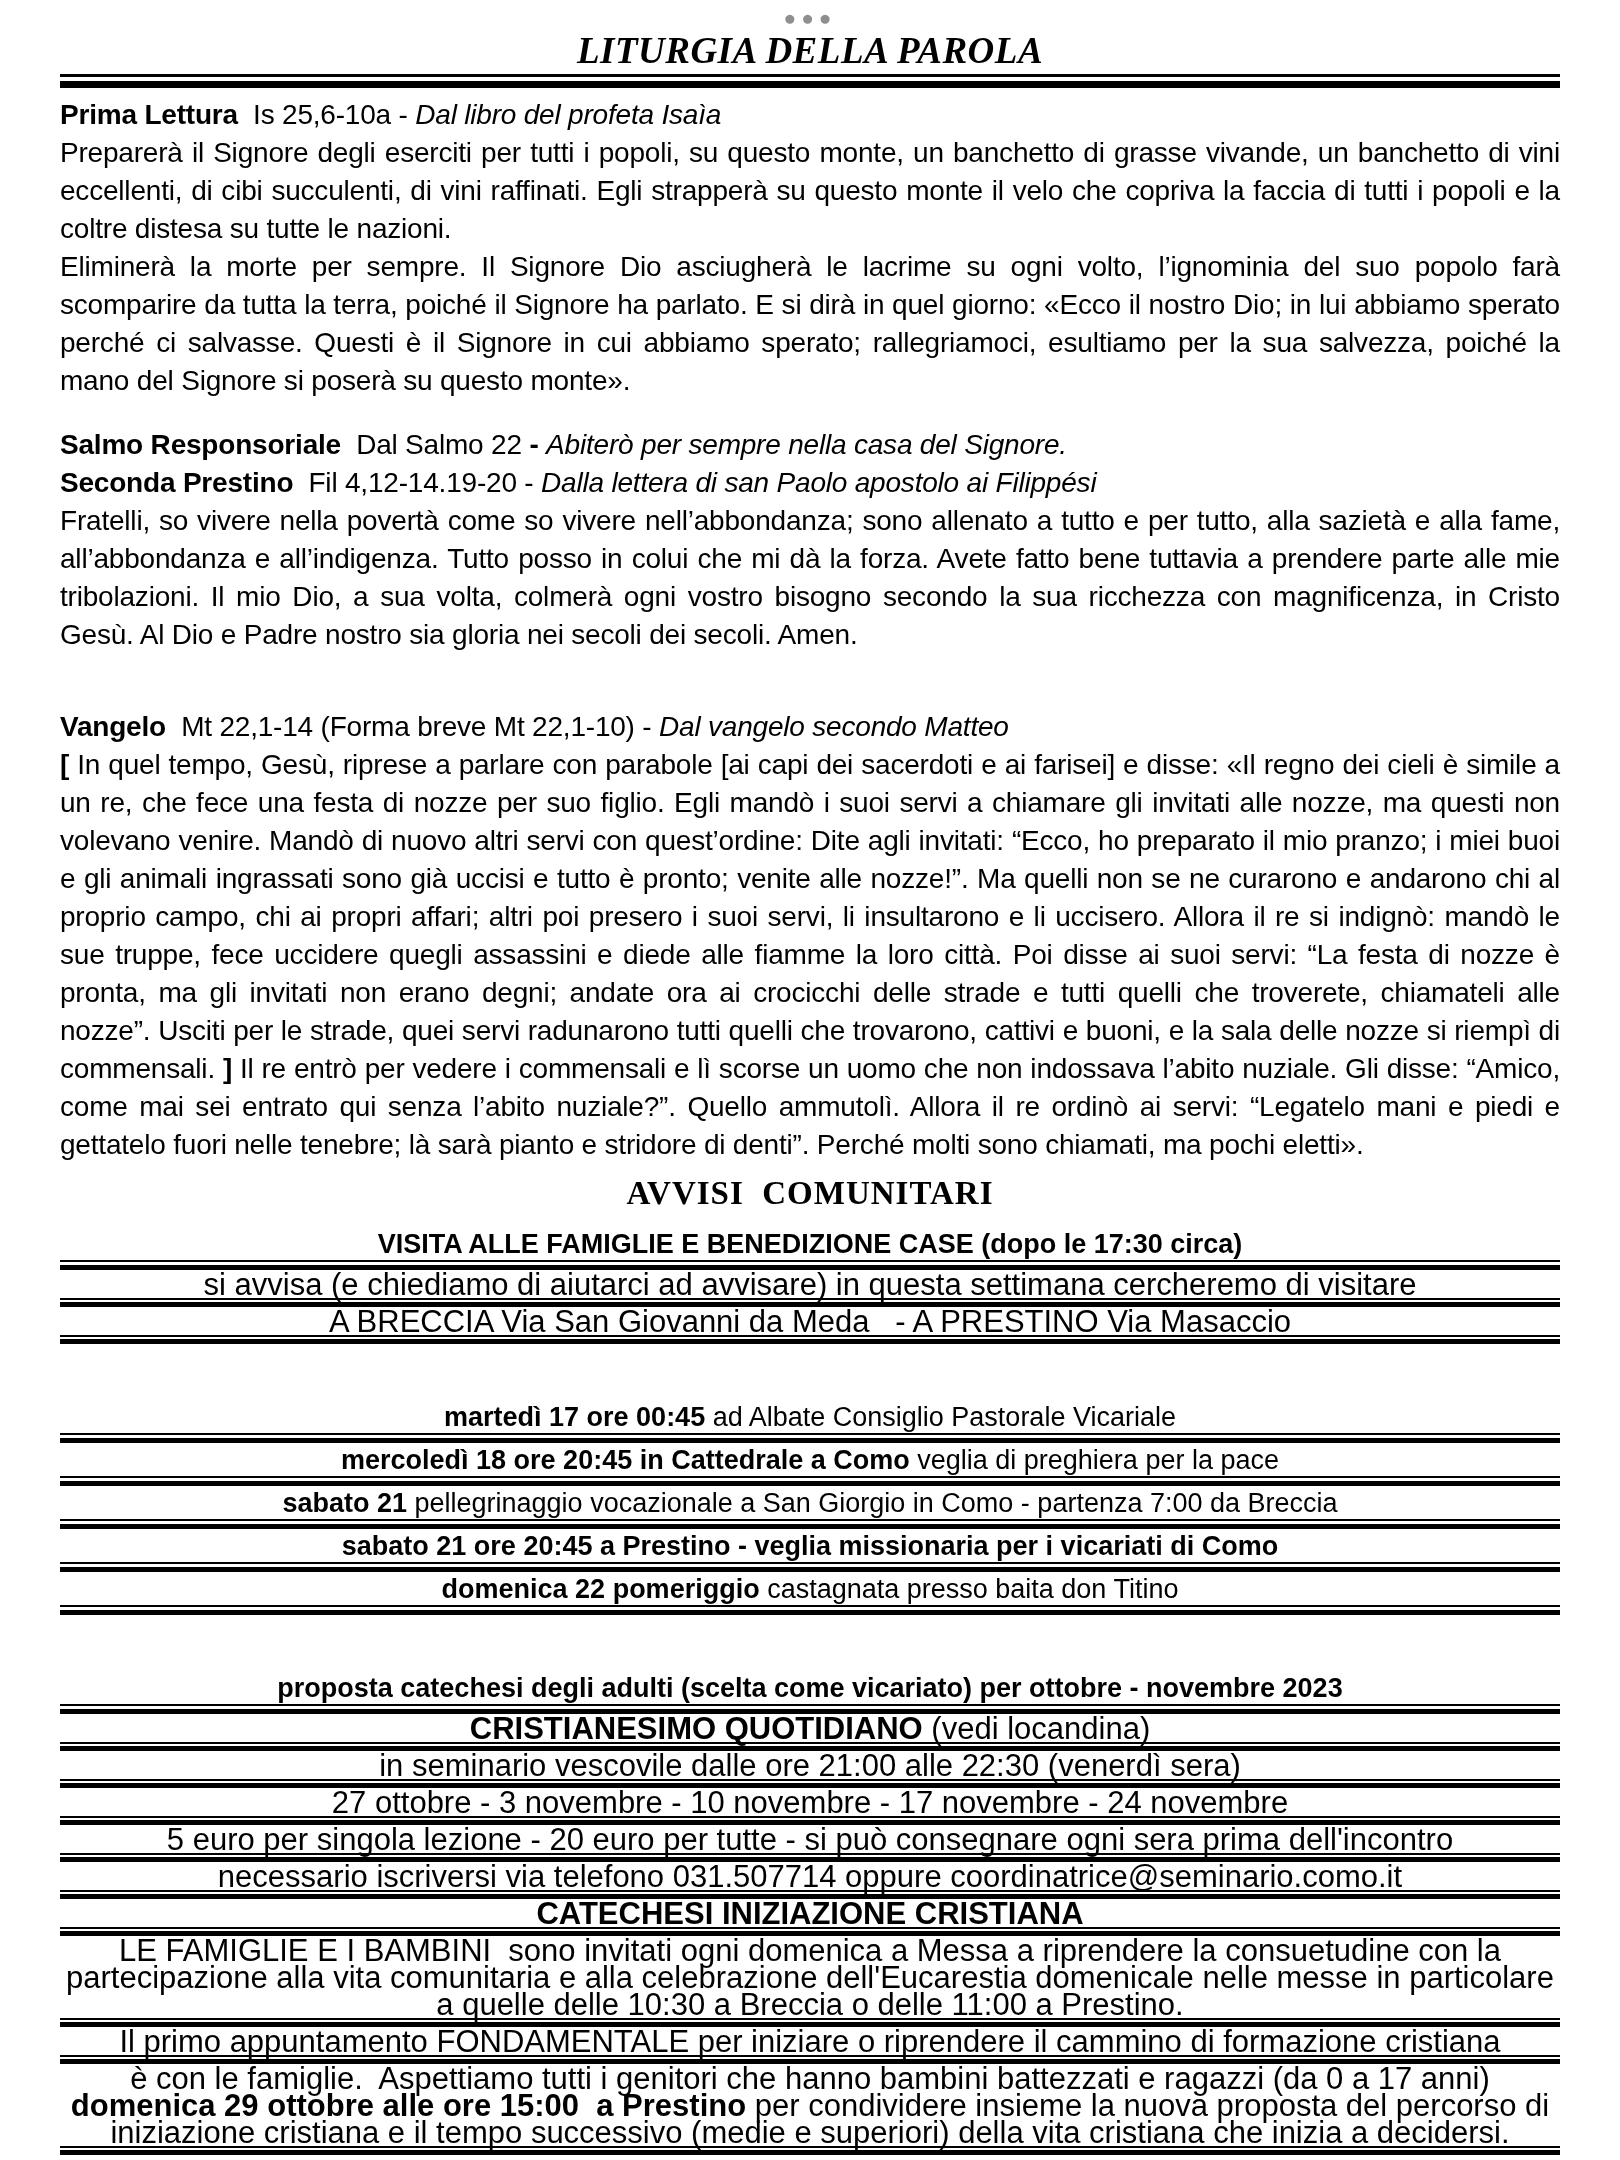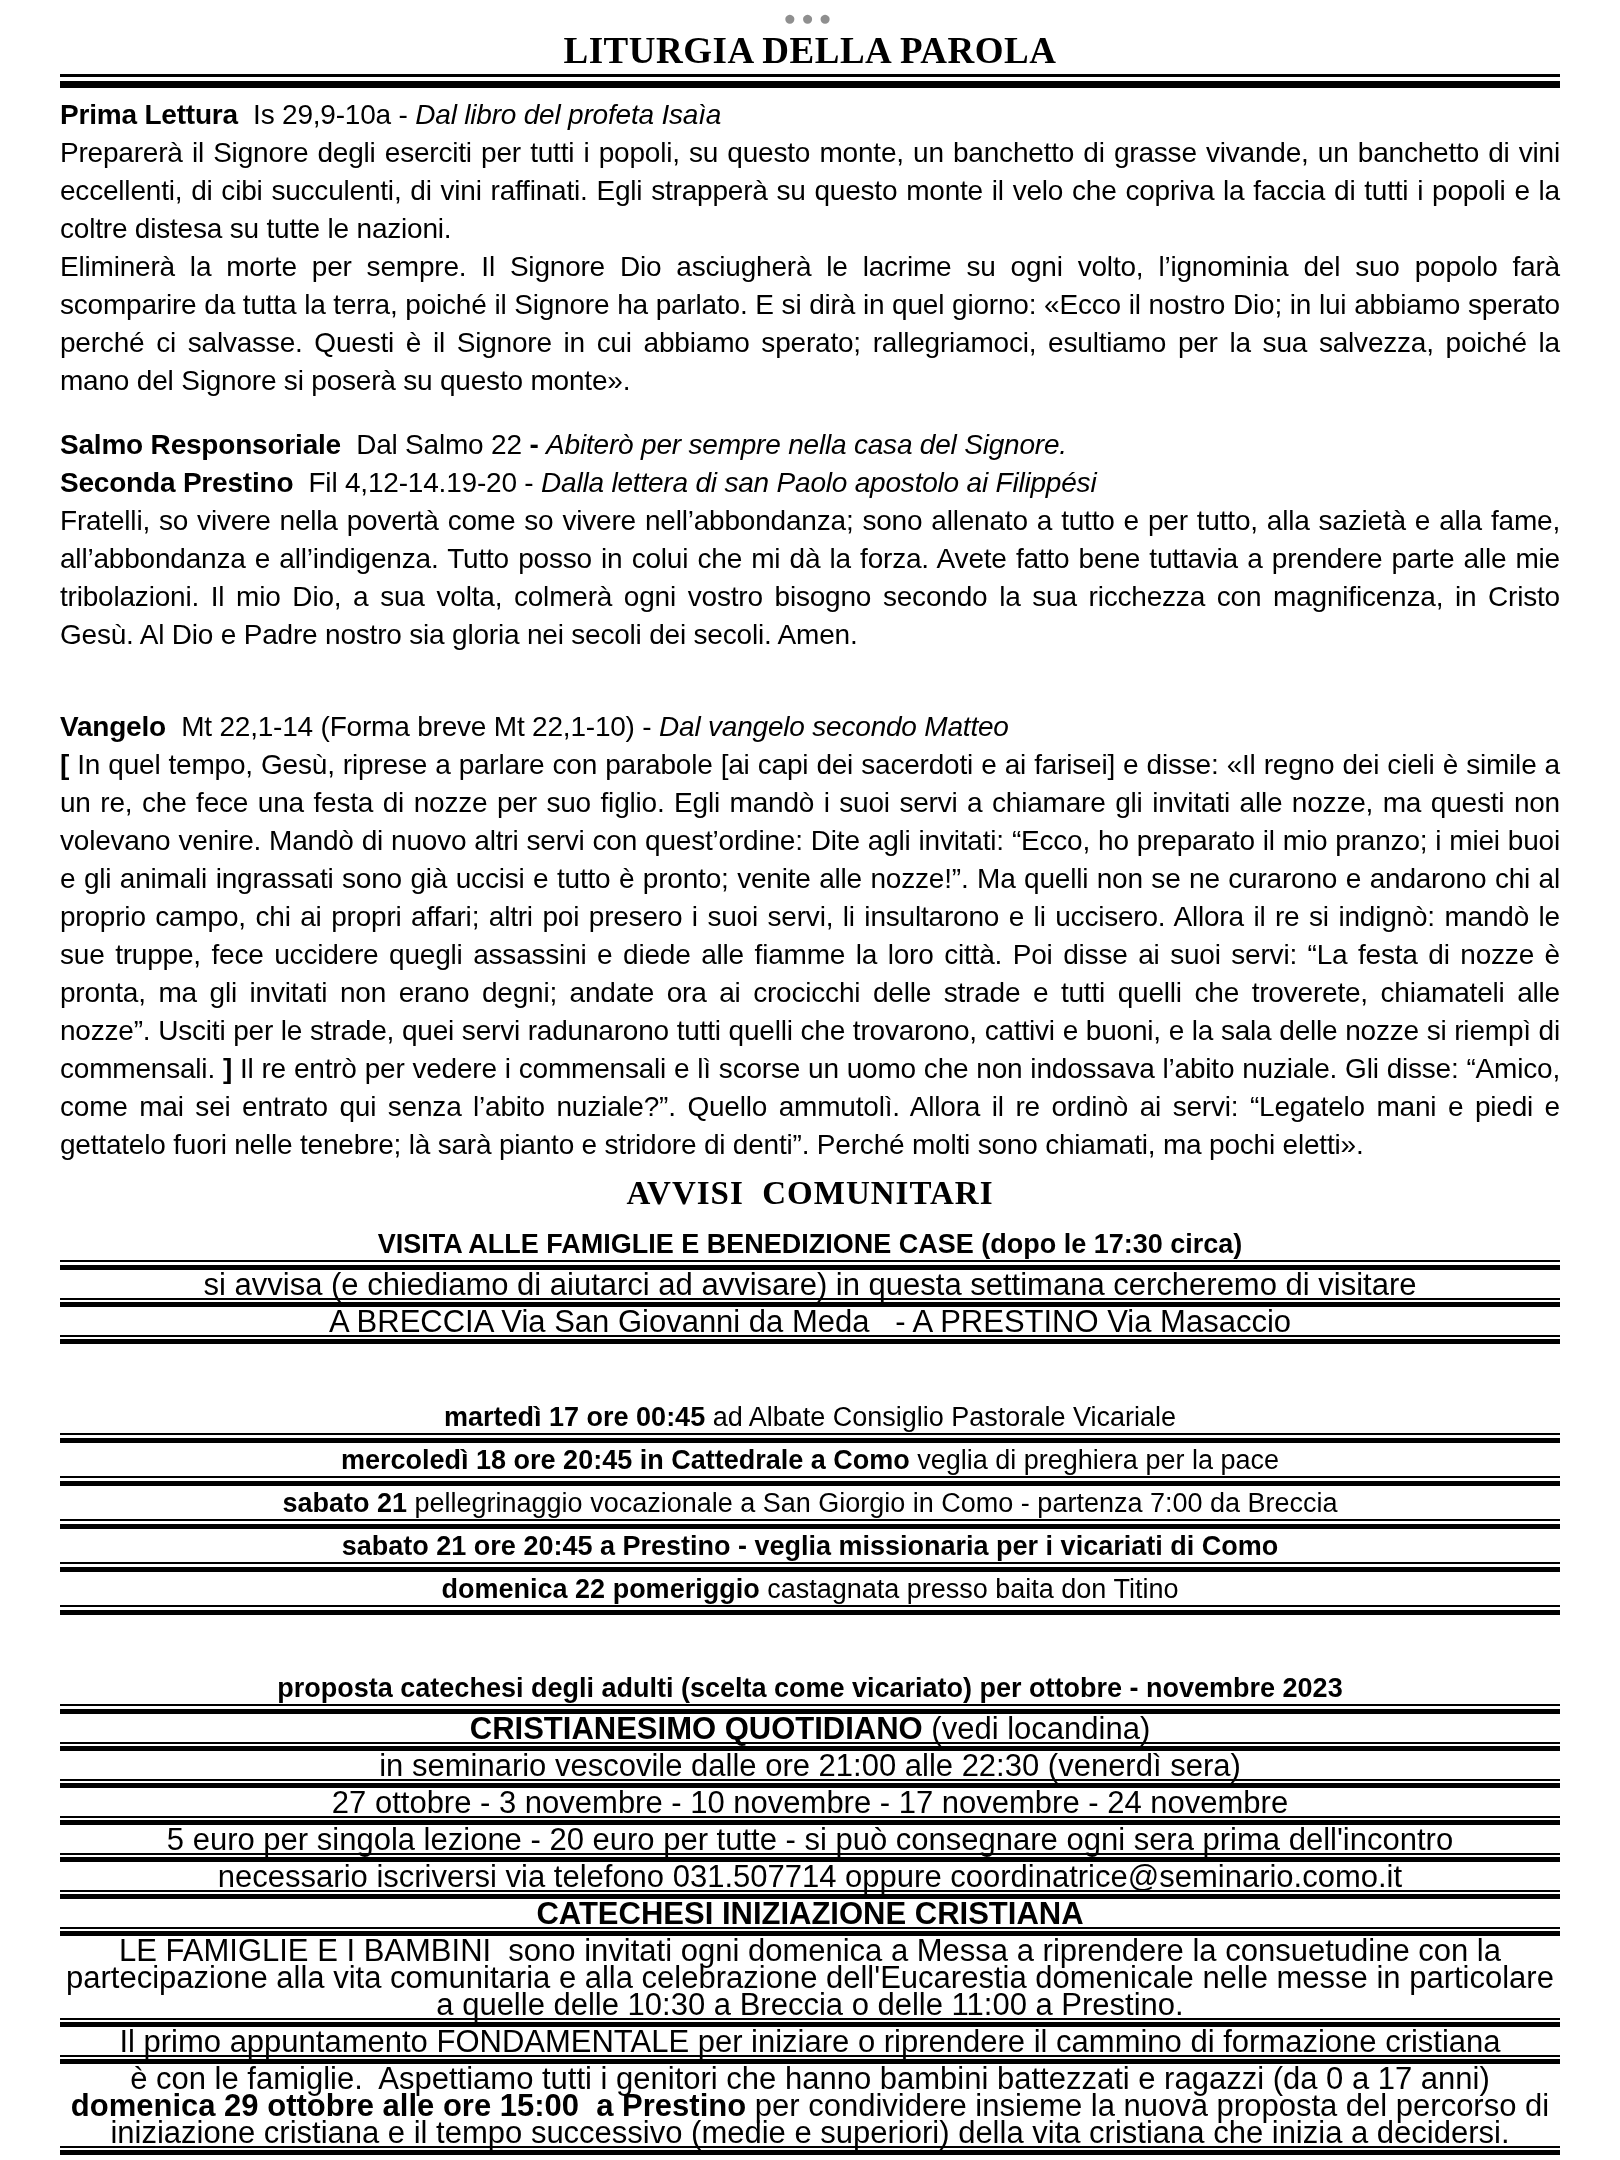--- a/index.html
+++ b/index.html
@@ -19,20 +19,21 @@
     letter-spacing:5px;
     line-height:24px;
   }
   .main-title{
     text-align:center;
     font-family:"Liberation Serif","DejaVu Serif",serif;
     font-weight:bold;
     font-size:37px;
     line-height:42px;
     letter-spacing:0.5px;
+    font-style:italic;
   }
   .double-rule{
     height:4px;
     border-top:3px solid #000;
     border-bottom:7px solid #000;
     margin-top:2px;
   }
   .liturgy{
     margin-top:8px;
     font-size:28px;
@@ -82,21 +83,21 @@
 
 <div class="page">
 
   <div class="dots">●●●</div>
 
   <div class="main-title">LITURGIA DELLA PAROLA</div>
 
   <div class="double-rule"></div>
 
   <div class="liturgy">
-      <div class="para heading"><span class="bold">Prima Lettura</span><span>  Is 29,9-10a - </span><span class="italic">Dal libro del profeta Isaìa</span></div>
+      <div class="para heading"><span class="bold">Prima Lettura</span><span>  Is 25,6-10a - </span><span class="italic">Dal libro del profeta Isaìa</span></div>
       <div class="para"><span>Preparerà il Signore degli eserciti per tutti i popoli, su questo monte, un banchetto di grasse vivande, un banchetto di vini eccellenti, di cibi succulenti, di vini raffinati. Egli strapperà su questo monte il velo che copriva la faccia di tutti i popoli e la coltre distesa su tutte le nazioni.</span></div>
       <div class="para"><span>Eliminerà la morte per sempre. Il Signore Dio asciugherà le lacrime su ogni volto, l’ignominia del suo popolo farà scomparire da tutta la terra, poiché il Signore ha parlato. E si dirà in quel giorno: «Ecco il nostro Dio; in lui abbiamo sperato perché ci salvasse. Questi è il Signore in cui abbiamo sperato; rallegriamoci, esultiamo per la sua salvezza, poiché la mano del Signore si poserà su questo monte».</span></div>
       <div class="spacer-sm"></div>
       <div class="para heading"><span class="bold">Salmo Responsoriale</span><span>  Dal Salmo 22 </span><span class="bold">- </span><span class="italic">Abiterò per sempre nella casa del Signore.</span></div>
       <div class="para heading"><span class="bold">Seconda Prestino</span><span>  Fil 4,12-14.19-20 - </span><span class="italic">Dalla lettera di san Paolo apostolo ai Filippési</span></div>
       <div class="para"><span>Fratelli, so vivere nella povertà come so vivere nell’abbondanza; sono allenato a tutto e per tutto, alla sazietà e alla fame, all’abbondanza e all’indigenza. Tutto posso in colui che mi dà la forza. Avete fatto bene tuttavia a prendere parte alle mie tribolazioni. Il mio Dio, a sua volta, colmerà ogni vostro bisogno secondo la sua ricchezza con magnificenza, in Cristo Gesù. Al Dio e Padre nostro sia gloria nei secoli dei secoli. Amen.</span></div>
       <div class="spacer-lg"></div>
       <div class="para heading"><span class="bold">Vangelo</span><span>  Mt 22,1-14 (Forma breve Mt 22,1-10) - </span><span class="italic">Dal vangelo secondo Matteo</span></div>
       <div class="para"><span class="bold">[ </span><span>In quel tempo, Gesù, riprese a parlare con parabole [ai capi dei sacerdoti e ai farisei] e disse: «Il regno dei cieli è simile a un re, che fece una festa di nozze per suo figlio. Egli mandò i suoi servi a chiamare gli invitati alle nozze, ma questi non volevano venire. Mandò di nuovo altri servi con quest’ordine: Dite agli invitati: “Ecco, ho preparato il mio pranzo; i miei buoi e gli animali ingrassati sono già uccisi e tutto è pronto; venite alle nozze!”. Ma quelli non se ne curarono e andarono chi al proprio campo, chi ai propri affari; altri poi presero i suoi servi, li insultarono e li uccisero. Allora il re si indignò: mandò le sue truppe, fece uccidere quegli assassini e diede alle fiamme la loro città. Poi disse ai suoi servi: “La festa di nozze è pronta, ma gli invitati non erano degni; andate ora ai crocicchi delle strade e tutti quelli che troverete, chiamateli alle nozze”. Usciti per le strade, quei servi radunarono tutti quelli che trovarono, cattivi e buoni, e la sala delle nozze si riempì di commensali. </span><span class="bold">] </span><span>Il re entrò per vedere i commensali e lì scorse un uomo che non indossava l’abito nuziale. Gli disse: “Amico, come mai sei entrato qui senza l’abito nuziale?”. Quello ammutolì. Allora il re ordinò ai servi: “Legatelo mani e piedi e gettatelo fuori nelle tenebre; là sarà pianto e stridore di denti”. Perché molti sono chiamati, ma pochi eletti».</span></div>
     </div>

